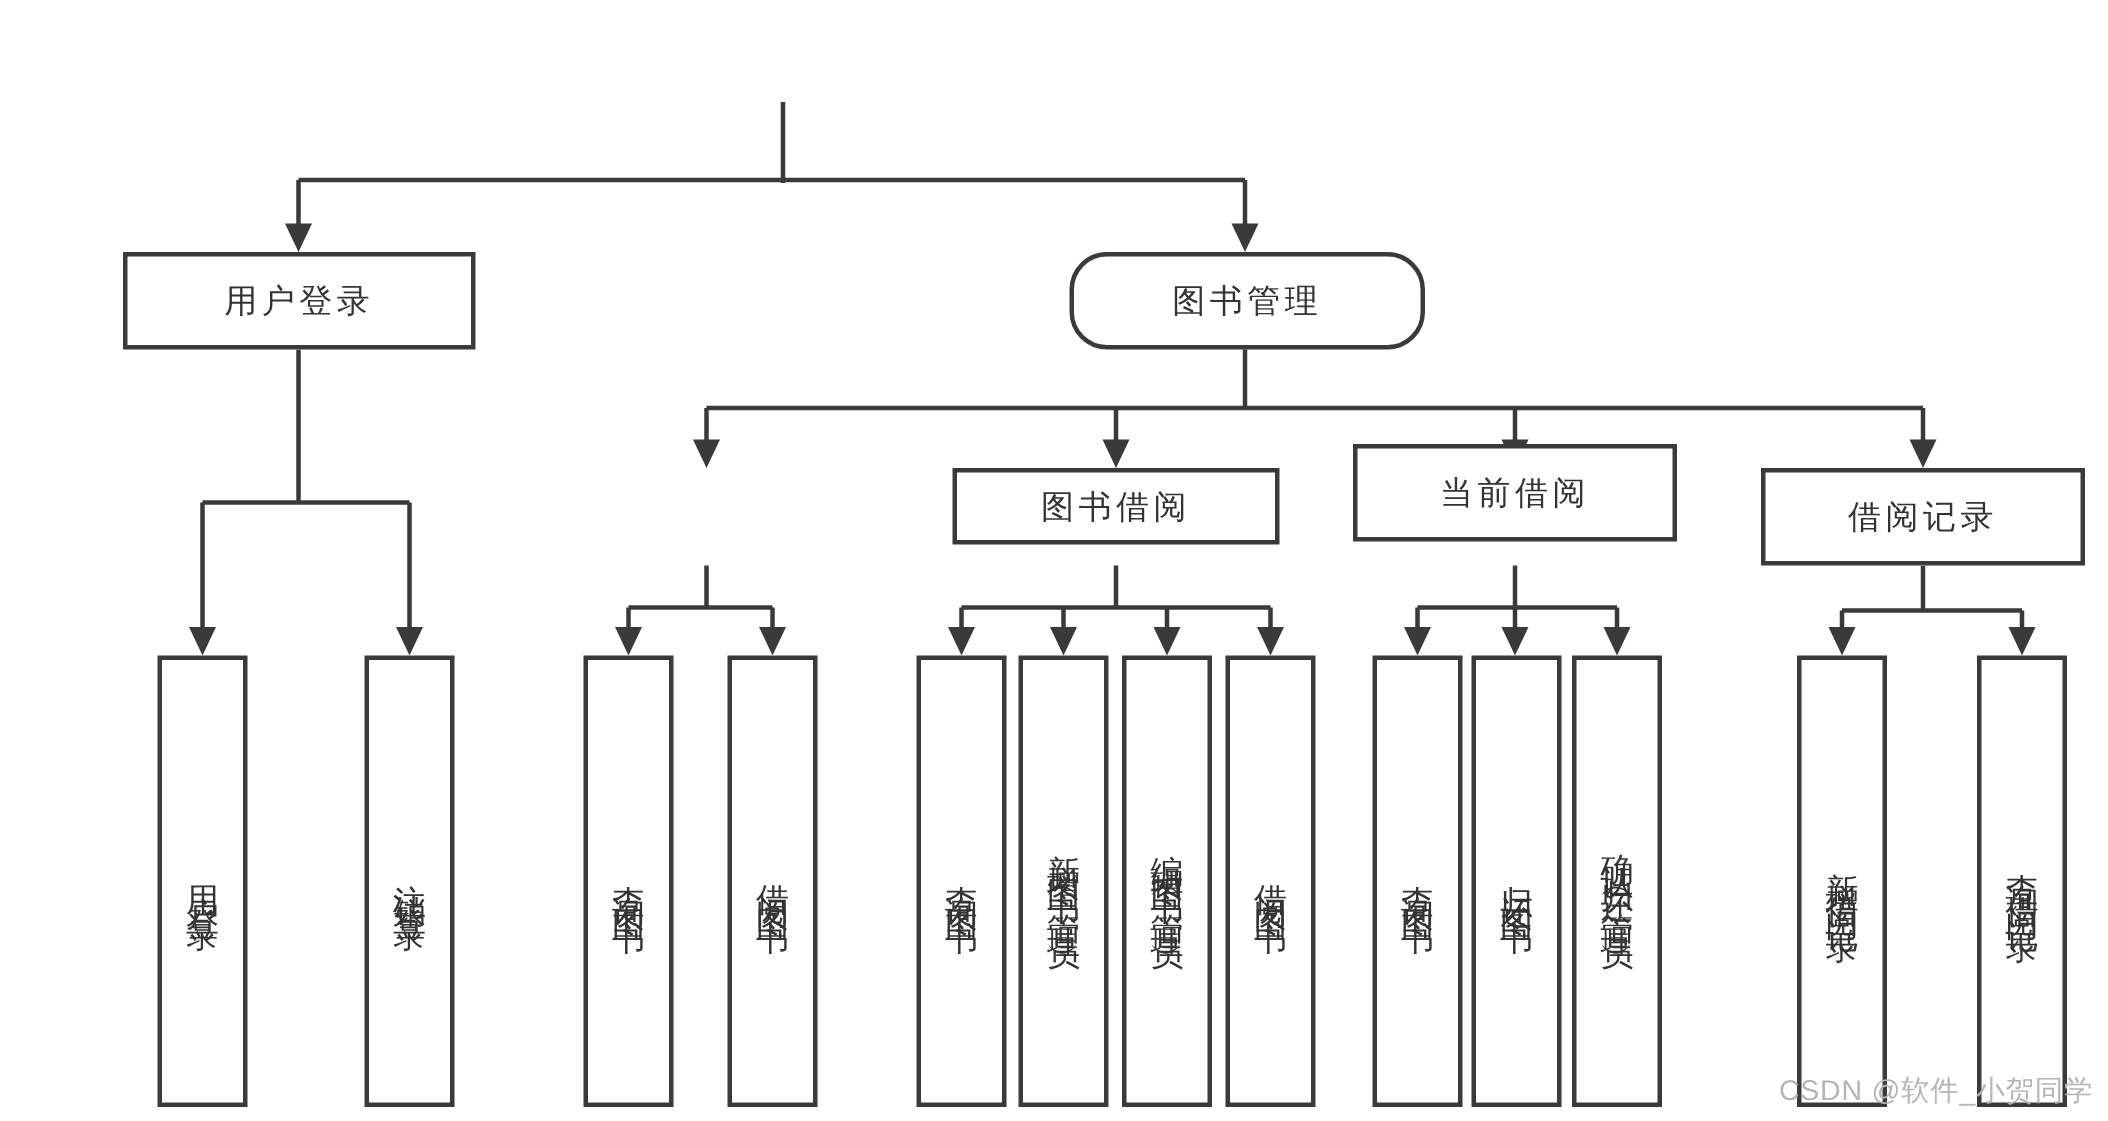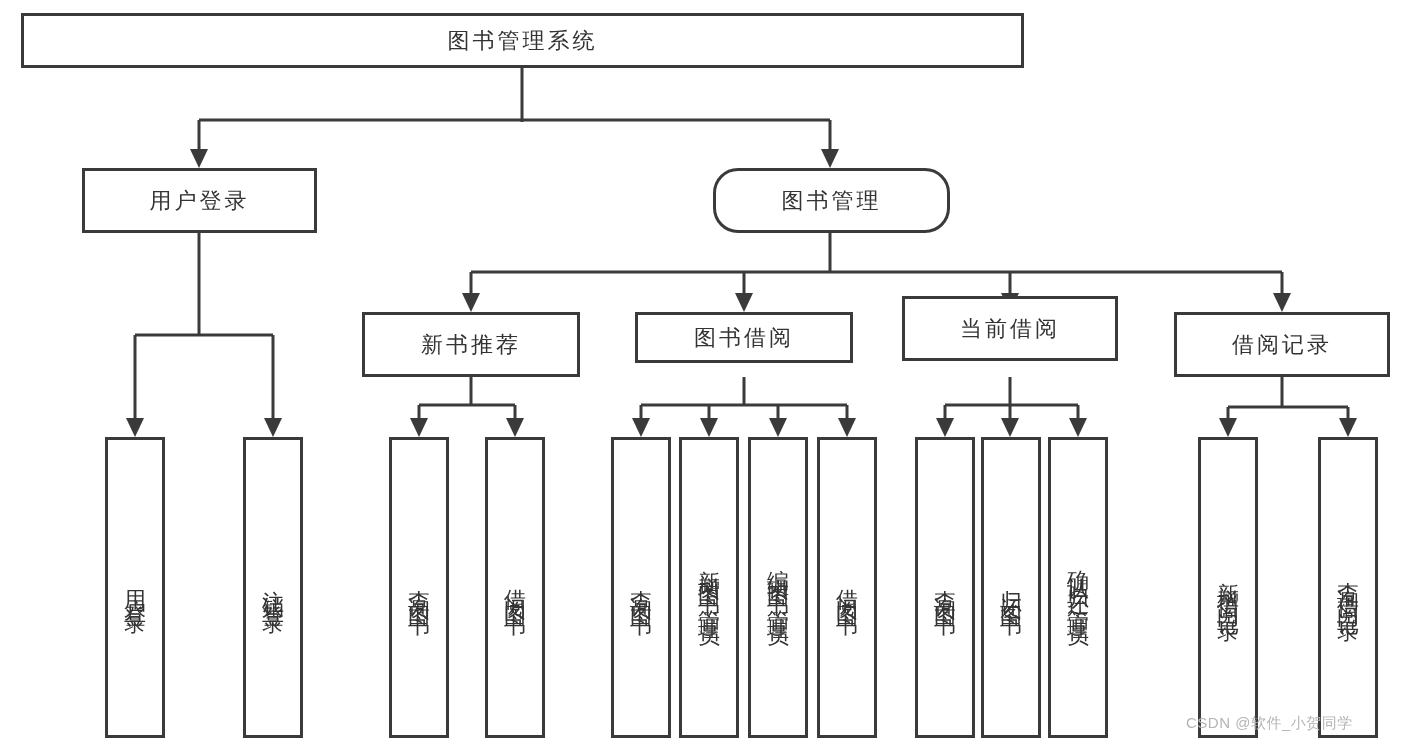--- a/index.html
+++ b/index.html
@@ -46,21 +46,21 @@
     text-orientation: mixed;
     font-size: 22px;
     letter-spacing: 8px;
     line-height: 1;
     white-space: nowrap;
   }
   #watermark {
     position: absolute;
     left: 1186px;
     top: 714px;
-    font-size: 15px;
+    font-size: 19px;
     letter-spacing: 0.5px;
     color: #b5b5b5;
     z-index: 6;
     white-space: nowrap;
   }
 </style>
 </head>
 <body>
 
 <div id="canvas">
@@ -134,34 +134,28 @@
     <g>
       <line x1="1282" y1="377" x2="1282" y2="407"></line>
       <line x1="1228" y1="407" x2="1348" y2="407"></line>
       <line x1="1228" y1="407" x2="1228" y2="428"></line>
       <line x1="1348" y1="407" x2="1348" y2="428"></line>
       <polygon points="1219,418 1237,418 1228,437"></polygon>
       <polygon points="1339,418 1357,418 1348,437"></polygon>
     </g>
   </svg>
 
-  <div class="hbox" style="left:21px; top:13px; width:1003px; height:55px;">
-    <span>图书管理系统</span>
-  </div>
 
   <div class="hbox" style="left:82px; top:168px; width:235px; height:65px;">
     <span>用户登录</span>
   </div>
   <div class="hbox" style="left:713px; top:168px; width:237px; height:65px;border-radius:25px;">
     <span>图书管理</span>
   </div>
 
-  <div class="hbox" style="left:362px; top:312px; width:218px; height:65px;">
-    <span>新书推荐</span>
-  </div>
   <div class="hbox" style="left:635px; top:312px; width:218px; height:51px;">
     <span>图书借阅</span>
   </div>
   <div class="hbox" style="left:902px; top:296px; width:216px; height:65px;">
     <span>当前借阅</span>
   </div>
   <div class="hbox" style="left:1174px; top:312px; width:216px; height:65px;">
     <span>借阅记录</span>
   </div>
 

